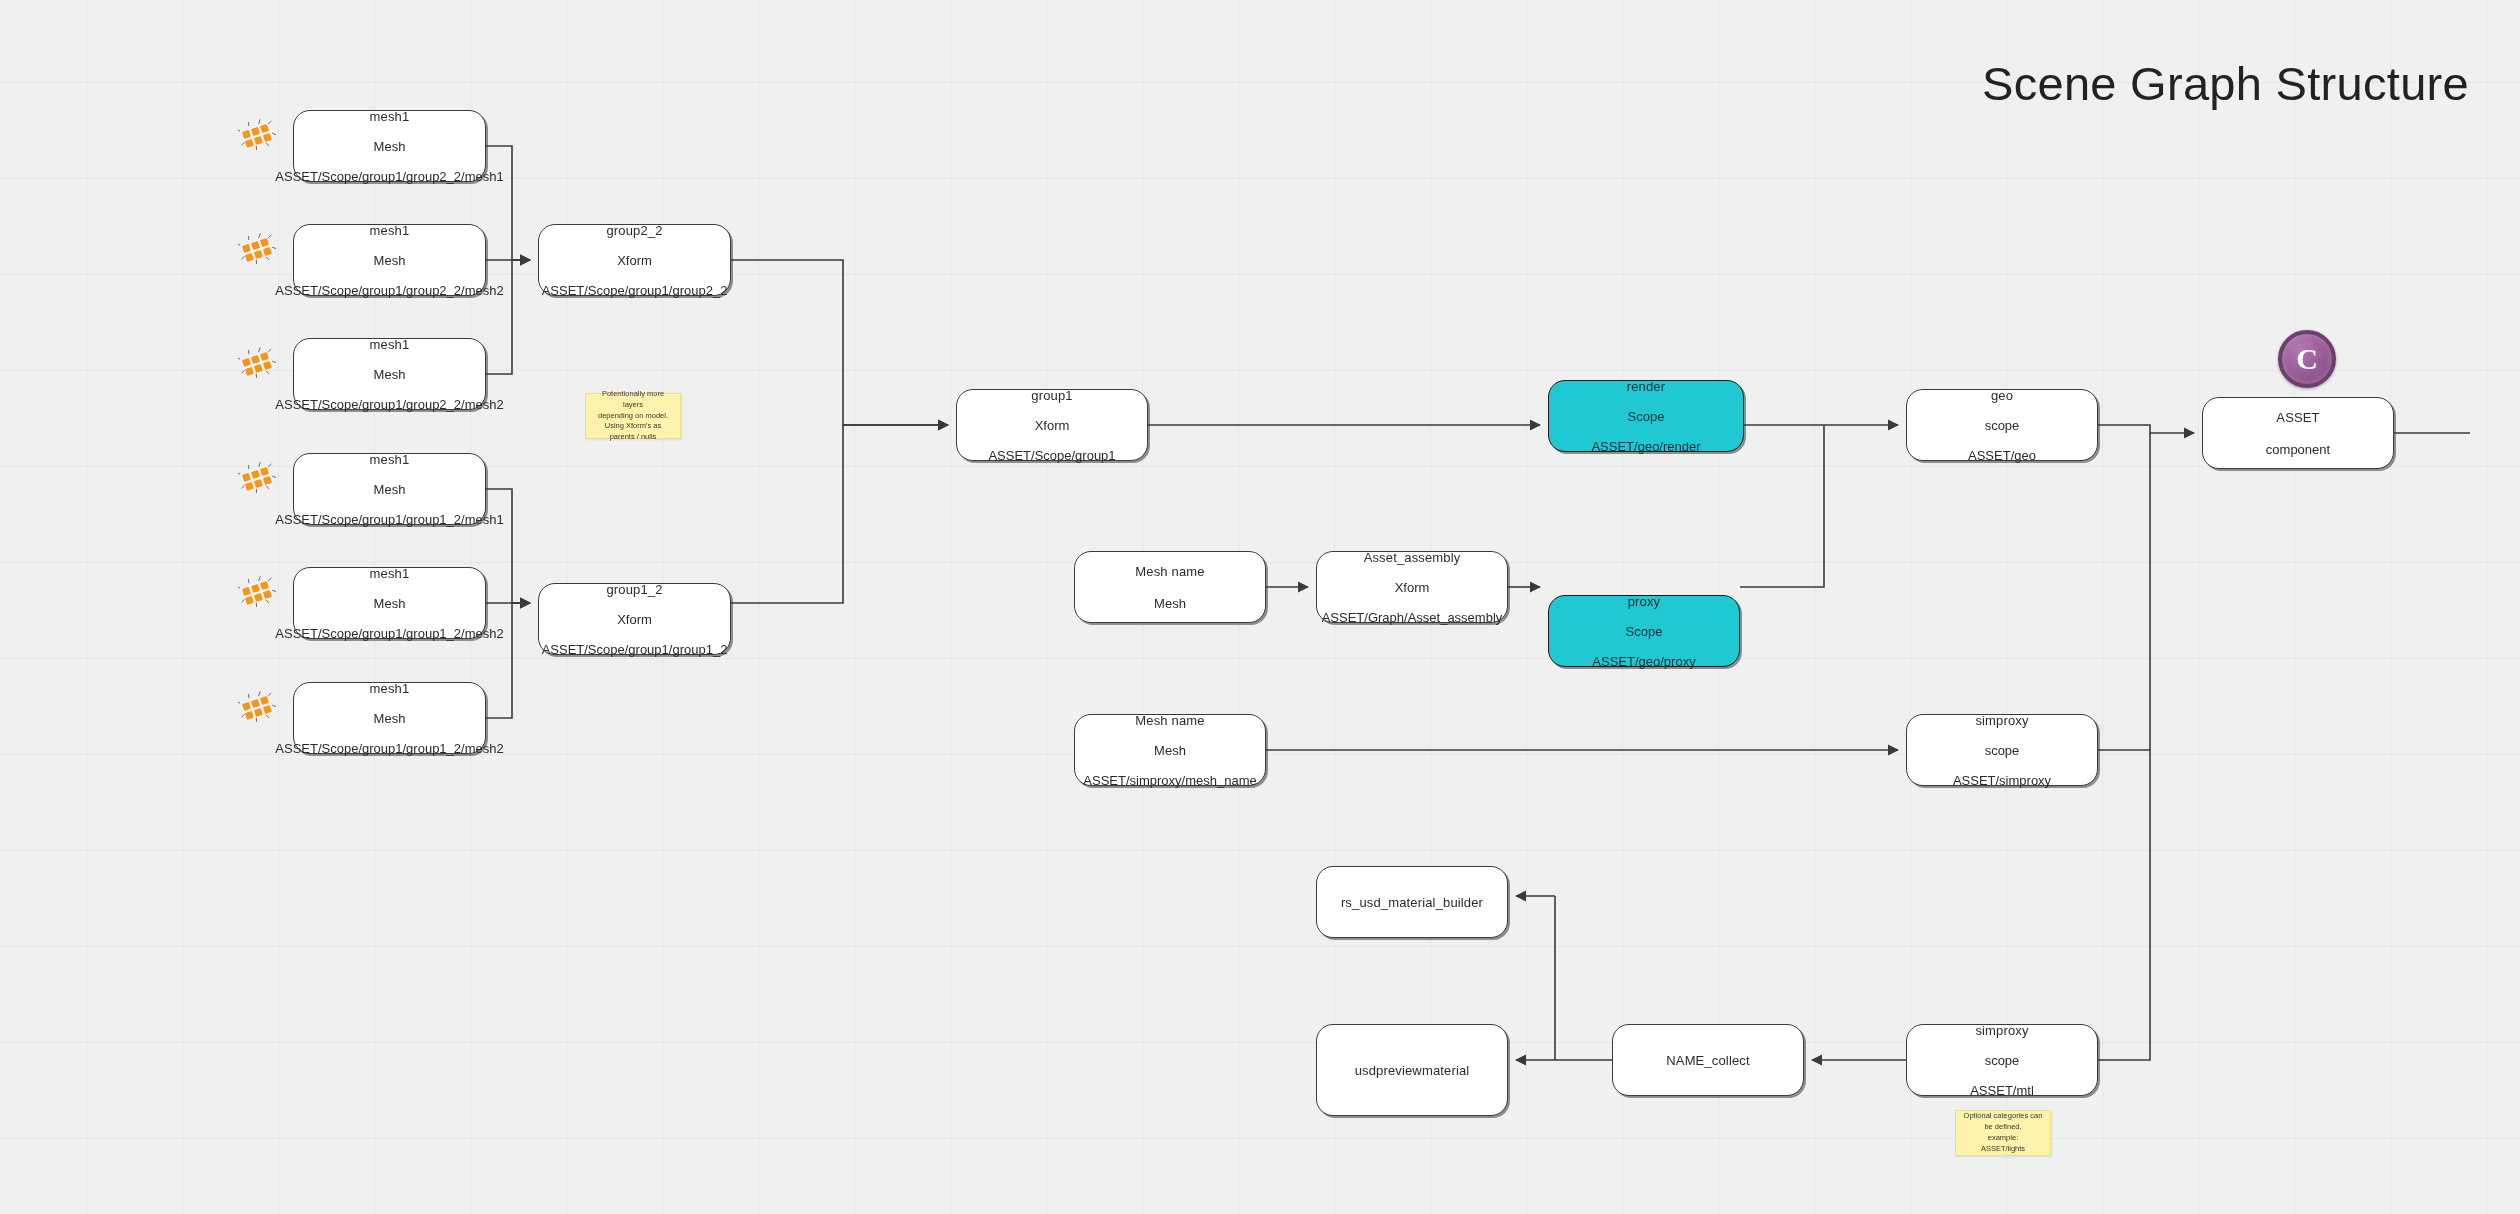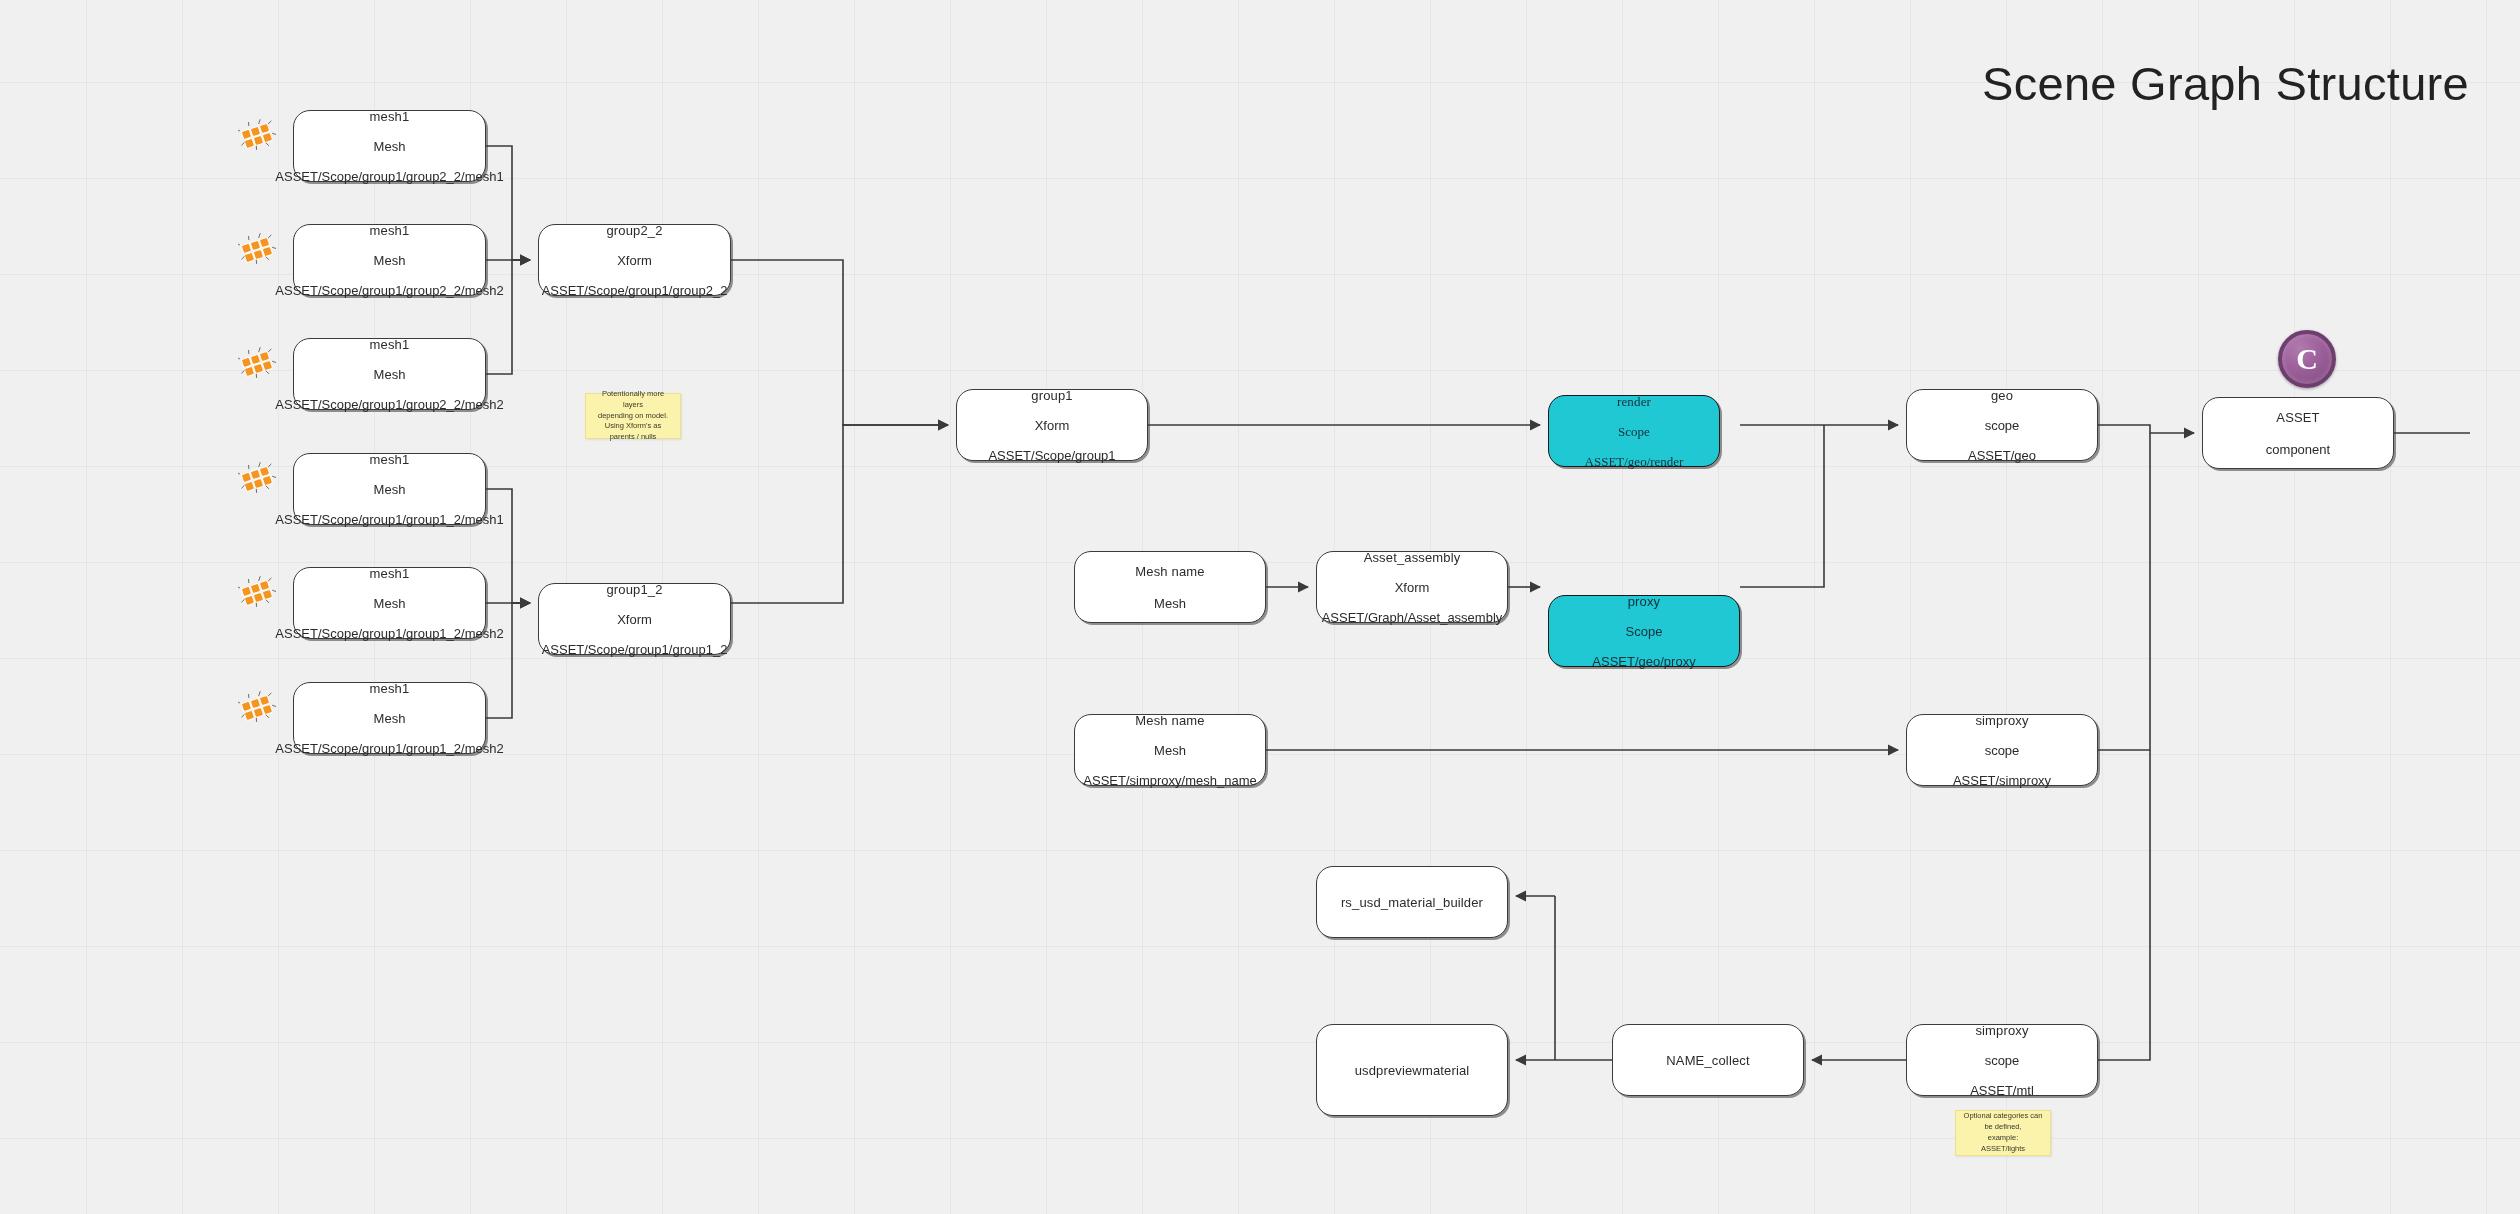--- a/index.html
+++ b/index.html
@@ -246,21 +246,21 @@
     <div class="node" style="left: 538px; top: 567px; width: 193px; height: 72px; margin-top: 16px;">
       <div class="l1">group1_2</div>
       <div class="l2">Xform</div>
       <div class="l3">ASSET/Scope/group1/group1_2</div>
     </div>
     <div class="node" style="left: 956px; top: 389px; width: 192px; height: 72px; text-align: right;">
       <div class="l1">group1</div>
       <div class="l2">Xform</div>
       <div class="l3">ASSET/Scope/group1</div>
     </div>
-    <div class="node teal" style="left: 1548px; top: 395px; width: 172px; height: 72px; font-family: Liberation Serif, serif;">
+    <div class="node teal" style="left: 1548px; top: 380px; width: 196px; height: 72px;">
       <div class="l1">render</div>
       <div class="l2">Scope</div>
       <div class="l3">ASSET/geo/render</div>
     </div>
     <div class="node teal" style="left: 1548px; top: 551px; width: 192px; height: 72px; margin-top: 44px;">
       <div class="l1">proxy</div>
       <div class="l2">Scope</div>
       <div class="l3">ASSET/geo/proxy</div>
     </div>
     <div class="node two" style="left: 1074px; top: 551px; width: 192px; height: 72px;">

